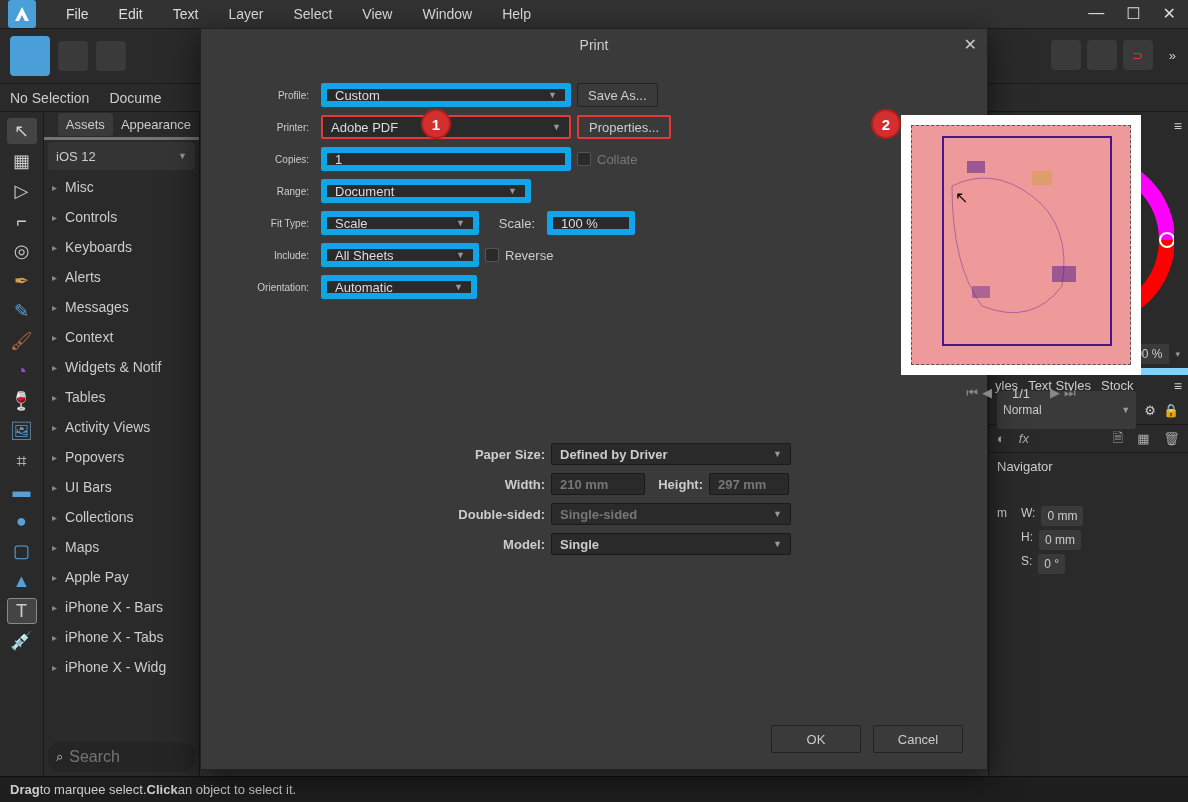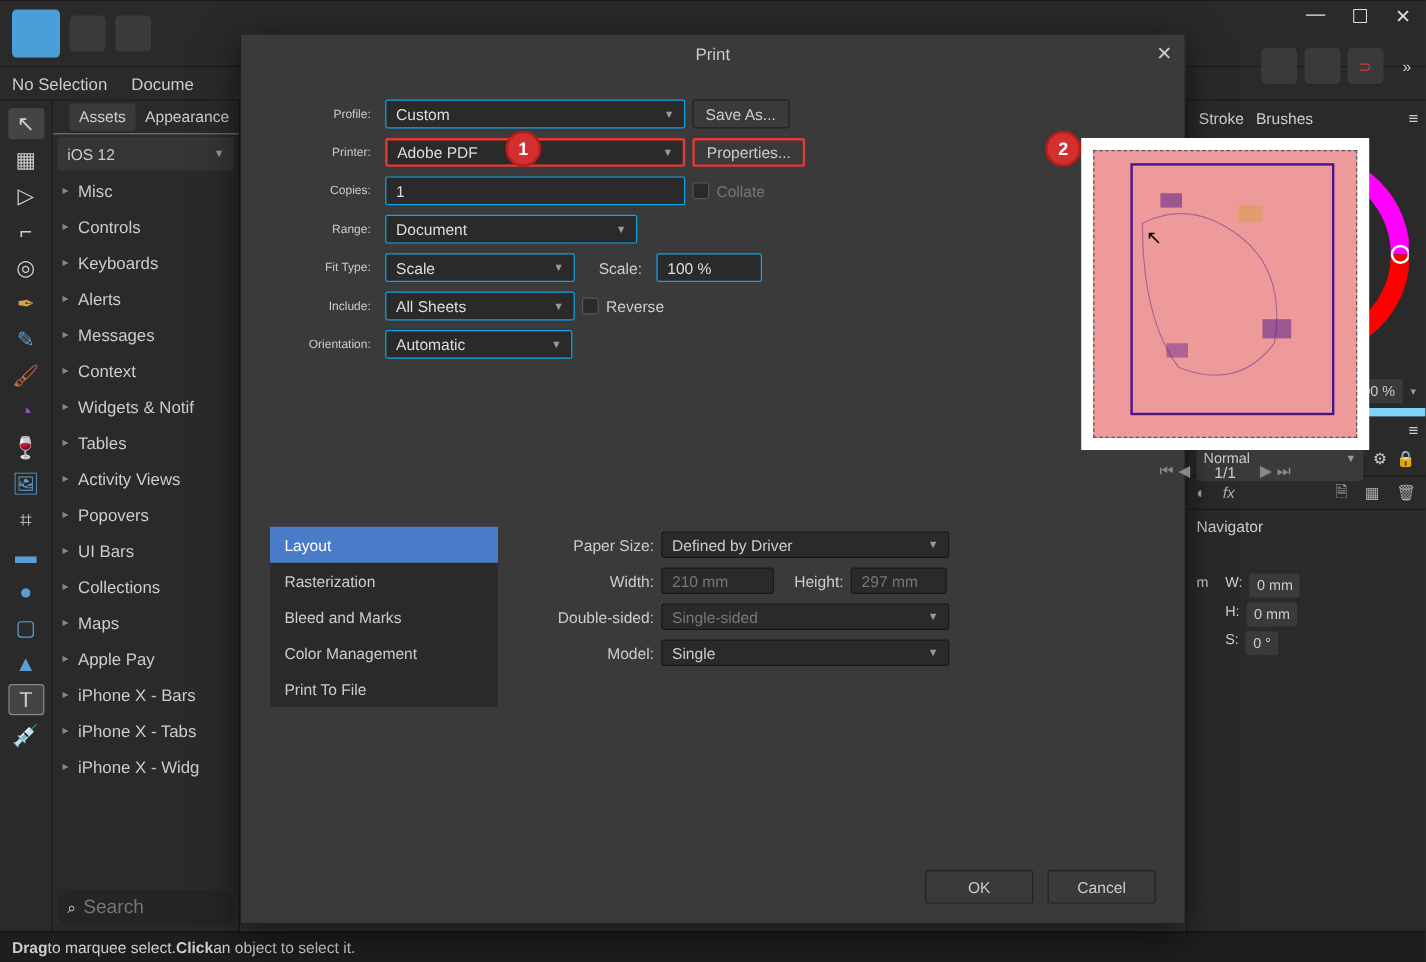--- a/index.html
+++ b/index.html
@@ -26,21 +26,21 @@
 
 .workspace { flex: 1; display: flex; }
 
 
 .tool-strip { width: 44px; background: #2a2a2a; display: flex; flex-direction: column; align-items: center; padding-top: 6px; gap: 4px; border-right:1px solid #1a1a1a;}
 .tool-icon { width: 30px; height: 26px; display: flex; align-items: center; justify-content: center; font-size: 18px; border-radius: 3px; cursor:pointer;}
 .tool-icon.active { background: #444; }
 
 
 .left-panel { width: 156px; background: #2a2a2a; border-right:1px solid #1a1a1a; display:flex; flex-direction:column;}
-.panel-tabs { height: 28px; display: flex; align-items: center; font-size: 13px; border-bottom:1px solid #737373; }
+.panel-tabs { height: 28px; display: flex; align-items: center; font-size: 13px; border-bottom:3px solid #737373; }
 .panel-tab { padding: 4px 8px; border-radius:3px; cursor:pointer;}
 .panel-tab.active { background:#3a3a3a;}
 .panel-dropdown { height: 28px; display:flex; align-items:center; padding:0 8px; font-size:13px; background:#353535; margin:2px 4px; border-radius:3px;}
 .tree { flex:1; overflow:hidden; }
 .tree-item { height: 30px; display:flex; align-items:center; padding:0 8px; font-size:14px; cursor:pointer; gap:8px;}
 .tree-chev { color:#888; font-size:10px;}
 .search-box { height: 30px; display:flex; align-items:center; padding:0 8px; background:#252525; margin:4px; border-radius:12px; gap:6px;}
 .search-box input { background:transparent; border:none; outline:none; color:#0ea5e9; font-size:16px; flex:1;}
 
 
@@ -64,21 +64,21 @@
 .status-bar { height: 26px; background: #1e1e1e; display: flex; align-items: center; padding: 1px 10px; font-size: 13px; color:#ccc; border-top:1px solid #111;}
 
 
 .dialog-shadow { position:absolute; top:28px; left:200px; width:788px; height:742px; background:#3a3a3a; border:1px solid #222; box-shadow:0 8px 30px rgba(0,0,0,0.6); z-index:100;}
 .dialog-title { height:32px; display:flex; align-items:center; justify-content:center; background:#3a3a3a; font-size:14px; position:relative;}
 .dialog-close { position:absolute; right:10px; top:6px; font-size:16px; cursor:pointer;}
 .dialog-body { padding: 18px 24px; }
 
 .form-row { display:flex; align-items:center; height:32px; gap:6px;}
 .form-label { width:90px; text-align:right; padding-right:6px; font-size:10px;}
-.form-select, .form-input { background:#2a2a2a; border:1px solid #0ea5e9; height:24px; display:flex; align-items:center; padding:0 8px; border-radius:2px; font-size:13px; color:#ddd;}
+.form-select, .form-input { background:#2a2a2a; border:6px solid #0ea5e9; height:24px; display:flex; align-items:center; padding:0 8px; border-radius:2px; font-size:13px; color:#ddd;}
 .form-select { justify-content:space-between;}
 .form-select.w1 { width:250px;}
 .form-select.w2 { width:210px;}
 .form-select.w3 { width:158px;}
 .form-select.w4 { width:156px;}
 .form-input.w1 { width:250px;}
 .form-input.wn { width:88px;}
 .form-btn { background:#3a3a3a; border:1px solid #222; height:24px; padding:0 10px; display:flex; align-items:center; font-size:13px; border-radius:2px; cursor:pointer;}
 .chk { width:14px; height:14px; background:#2a2a2a; border:1px solid #555; border-radius:2px;}
 .chk-label { font-size:13px; margin-right:12px;}
@@ -94,38 +94,53 @@
 .preview-inner { position:absolute; top:10px; left:30px; width:170px; height:210px; border:2px solid #4a148c;}
 .preview-cursor { position:absolute; top:62px; left:43px; font-size:16px; color:#000;}
 .preview-nav { position:absolute; top:352px; left:700px; width:240px; height:24px; display:flex; align-items:center; justify-content:center; gap:20px; font-size:13px;}
 .nav-arrow-grp { display:flex; gap:4px; color:#888;}
 
 
 .bottom-section { position:absolute; top:410px; left:24px; right:24px; bottom:60px; }
 .section-tabs { width:190px; background:#2a2a2a; display:flex; flex-direction:column;}
 .section-tab { height:30px; display:flex; align-items:center; padding:0 12px; font-size:13px; cursor:pointer;}
 .section-tab.active { background:#4a7bc8; color:#fff;}
-.section-content { position:absolute; left:210px; top:0; right:0;}
+.section-content { position:absolute; left:210px; top:0; right:0;font-weight:bold;}
 .section-row { display:flex; align-items:center; height:30px; gap:6px;}
 .section-label { width:110px; text-align:right; font-size:13px;}
 .section-select { flex:0 0 auto; width:240px; height:22px; background:#2a2a2a; border:1px solid #1a1a1a; display:flex; align-items:center; justify-content:space-between; padding:0 8px; font-size:13px; border-radius:2px;}
 .section-select.half { width:94px;}
 .readonly { color:#777;}
 
 .dialog-buttons { position:absolute; bottom:16px; right:24px; display:flex; gap:12px;}
 .dlg-btn { width:90px; height:28px; background:#3a3a3a; border:1px solid #222; display:flex; align-items:center; justify-content:center; font-size:13px; border-radius:2px; cursor:pointer;}
 
 .dd-caret { font-size:9px; color:#999;}
 .hamburger { font-size:14px; color:#ccc;}
 </style>
 </head>
 <body>
 
 <div class="app-frame">
 
+  <div class="menubar">
+    <div class="logo">
+      <svg width="18" height="18" viewBox="0 0 18 18">
+          <path d="M2 16 L9 2 L16 16 L12 16 L9 10 L6 16 Z" fill="#fff"></path>
+        </svg>
+    </div>
+    <span class="menu-item">File</span>
+    <span class="menu-item">Edit</span>
+    <span class="menu-item">Text</span>
+    <span class="menu-item">Layer</span>
+    <span class="menu-item">Select</span>
+    <span class="menu-item">View</span>
+    <span class="menu-item">Window</span>
+    <span class="menu-item">Help</span>
+  </div>
   <div class="window-controls">
     <span>—</span>
     <span>☐</span>
     <span>✕</span>
   </div>
 
   <div class="toolbar-band">
     <div class="tool-big" style="background:#4a9fd8;"></div>
     <div class="tool-small"></div>
     <div class="tool-small"></div>
@@ -429,27 +444,20 @@
       <span>◀</span>
     </div>
     <span>1/1</span>
     <div class="nav-arrow-grp">
       <span>▶</span>
       <span>⏭</span>
     </div>
   </div>
 
   <div class="bottom-section">
-    <div class="section-tabs">
-      <div class="section-tab active">Layout</div>
-      <div class="section-tab">Rasterization</div>
-      <div class="section-tab">Bleed and Marks</div>
-      <div class="section-tab">Color Management</div>
-      <div class="section-tab">Print To File</div>
-    </div>
     <div class="section-content">
       <div class="section-row">
         <div class="section-label">Paper Size:</div>
         <div class="section-select">
           <span>Defined by Driver</span>
             <span class="dd-caret">▼</span>
         </div>
       </div>
       <div class="section-row">
         <div class="section-label">Width:</div>

